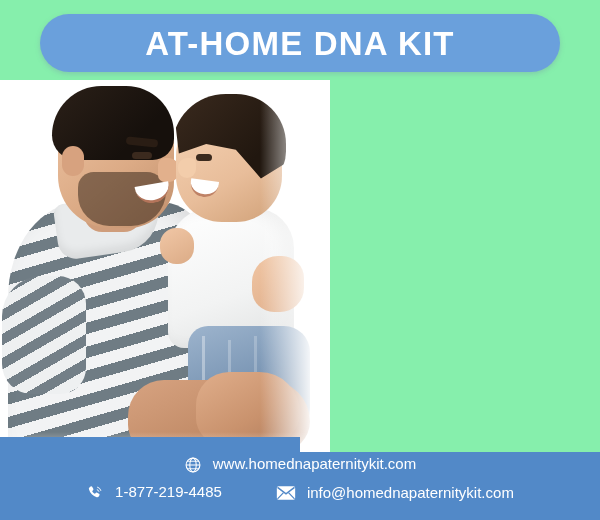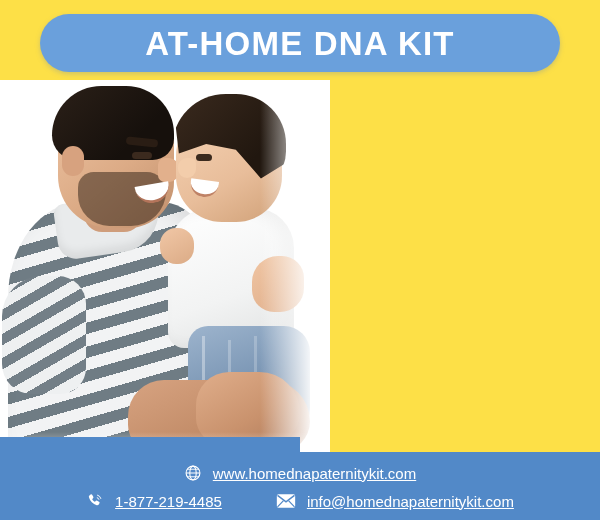--- a/index.html
+++ b/index.html
@@ -7,21 +7,21 @@
     padding: 0;
     background: #ffffff;
   }
   body {
     font-family: "Liberation Sans", sans-serif;
   }
   #poster {
     position: relative;
     width: 600px;
     height: 520px;
-    background: #fde047;
+    background: #86efac;
     overflow: hidden;
   }
 
   
   .header-pill {
     position: absolute;
     left: 40px;
     top: 14px;
     width: 520px;
     height: 58px;
@@ -350,26 +350,25 @@
   }
   .footer-row {
     display: flex;
     align-items: center;
     justify-content: center;
     color: #ffffff;
     font-size: 15px;
     line-height: 1;
     margin-bottom: 10px;
   }
-  .footer-row.second { margin-bottom: 4px; gap: 0; }
+  .footer-row.second { margin-bottom: 12px; gap: 0; }
   .footer-item {
     display: flex;
-    align-items: center;
+    align-items: flex-start;
     white-space: nowrap;
-    text-decoration: underline;
   }
   .footer-item .label { margin-left: 11px; }
   .footer-item + .footer-item { margin-left: 30px; padding-left: 24px; }
   .ico { display: block; flex: none; }
 </style>
 </head>
 <body>
 
 <div id="poster">
 

